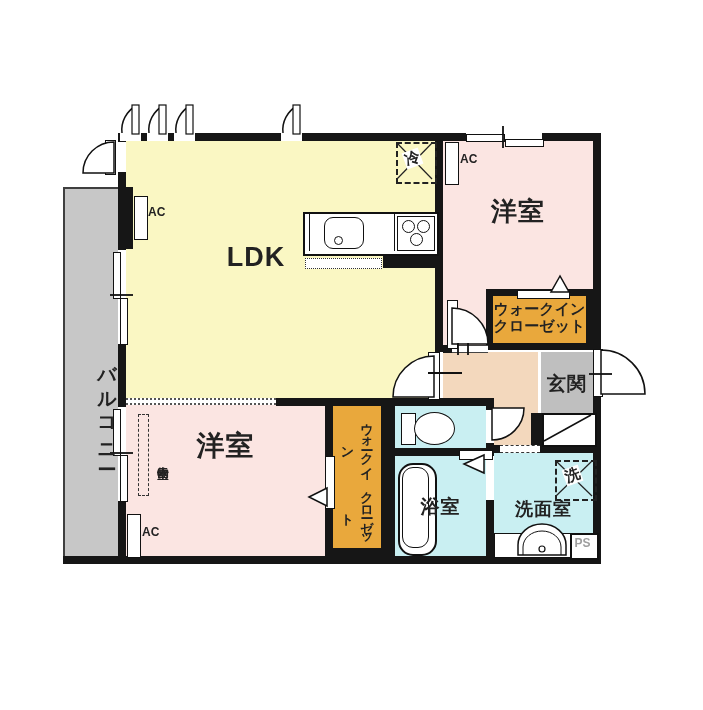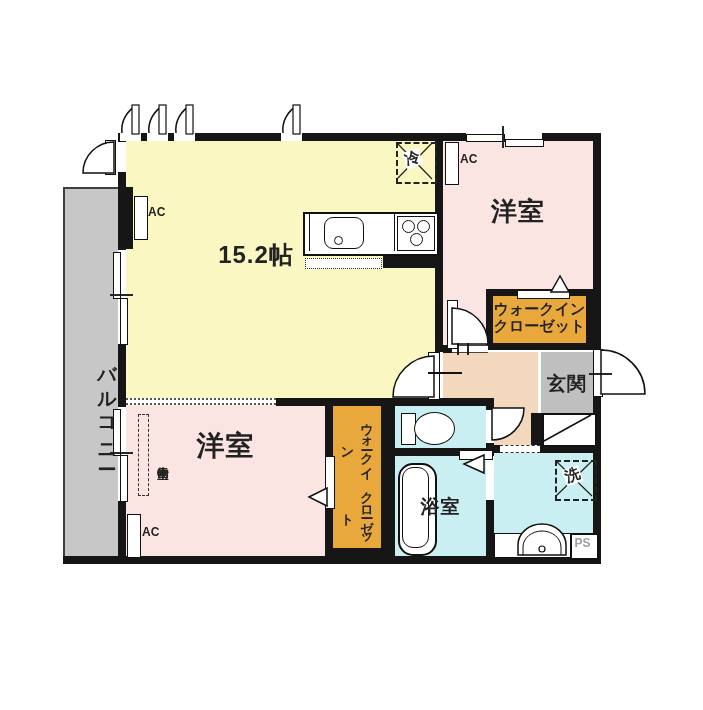--- a/index.html
+++ b/index.html
@@ -165,39 +165,40 @@
       <line x1="110" y1="295" x2="133" y2="295"></line>
       <line x1="110" y1="453" x2="133" y2="453"></line>
       <line x1="428" y1="373" x2="462" y2="373"></line>
       <line x1="589" y1="374" x2="612" y2="374"></line>
       <line x1="458" y1="343" x2="458" y2="355"></line>
       <line x1="468" y1="343" x2="468" y2="355"></line>
     </g>
   </svg>
 
   <div class="label roomname" style="left:116px;top:242px;width:280px;">
-    <div style="font-size:24px;">15.2帖</div>
+    <div style="font-size:27px;">LDK</div>
   </div>
   <div class="label roomname" style="left:443px;top:197px;width:150px;">
     <div style="font-size:26px;">洋室</div>
   </div>
   <div class="label roomname" style="left:126px;top:430px;width:199px;">
     <div style="font-size:28px;">洋室</div>
   </div>
   <div class="label vtext" style="left:63px;top:308px;width:55px;height:200px;font-size:19px;letter-spacing:5px;font-weight:600;display:flex;justify-content:center;">バルコニー</div>
   <div class="label" style="left:486px;top:301px;width:107px;font-weight:700;">
     <div style="font-size:15px;">ウォークイン</div>
     <div style="font-size:15px;">クローゼット</div>
   </div>
   <div class="label vtext" style="left:333px;top:410px;width:48px;height:136px;font-size:13px;font-weight:700;display:flex;align-items:center;justify-content:center;line-height:1.5;">
     <span style="display:block;">ウォークイン</span>
     <span style="display:block;">クローゼット</span>
   </div>
   <div class="label roomname" style="left:541px;top:373px;width:52px;font-size:19px;">玄関</div>
   <div class="label roomname" style="left:395px;top:496px;width:91px;font-size:19px;">浴室</div>
+  <div class="label roomname" style="left:494px;top:499px;width:99px;font-size:18px;">洗面室</div>
   <div class="label vtext" style="left:151px;top:416px;width:18px;height:84px;font-size:11.5px;font-weight:600;">室内物干</div>
   <div class="label" style="left:148px;top:206px;font-size:12px;font-weight:700;">AC</div>
   <div class="label" style="left:460px;top:153px;font-size:12px;font-weight:700;">AC</div>
   <div class="label" style="left:142px;top:526px;font-size:12px;font-weight:700;">AC</div>
   <div class="label" style="left:404px;top:150px;font-size:15px;font-weight:700;background:#fff;padding:0 1px;transform:rotate(-20deg);">冷</div>
   <div class="label" style="left:564px;top:467px;font-size:15px;font-weight:700;background:#fff;padding:0 1px;transform:rotate(-20deg);">洗</div>
   <div class="label" style="left:570px;top:537px;width:25px;font-size:12px;font-weight:700;color:#9f9f9f;">PS</div>
 
 </div>
 

